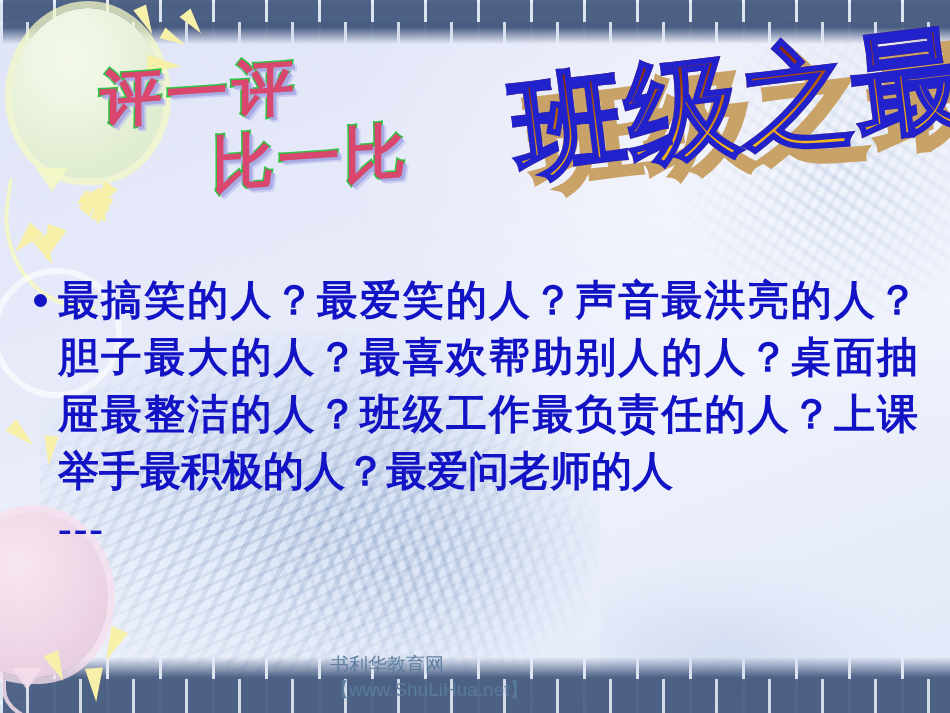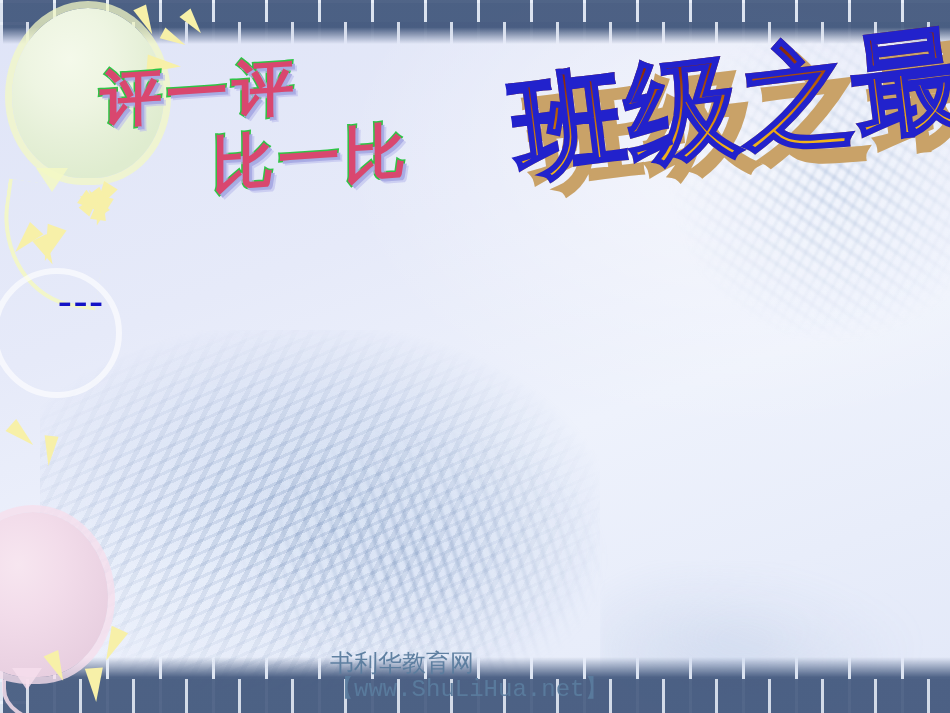--- a/index.html
+++ b/index.html
@@ -310,22 +310,22 @@
     margin-left: 24px;
     letter-spacing: 2px;
   }
 
   
   #watermark {
     position: absolute;
     left: 330px;
     top: 652px;
     width: 226px;
-    font-family: Liberation Mono, monospace;
-    font-size: 24px;
+    font-family: Liberation Sans, sans-serif;
+    font-size: 19px;
     line-height: 25px;
     color: #5a7c9e;
     opacity: 0.95;
   }
 </style>
 </head>
 <body>
 
 <div id="slide">
 
@@ -367,18 +367,22 @@
   <div class="confetti" style="left:186px;top:10px;border-left:7px solid transparent;border-right:7px solid transparent;border-bottom:26px solid #f7f0a8;transform:rotate(142deg);"></div>
 
   <div id="title-green"><span class="ln1">评一评</span><span class="ln2">比一比</span></div>
 
   <div id="title-gold">
     <span class="gold-shadow">班级之最</span>
     <span class="gold-main">班级之最</span>
   </div>
 
   <div id="body-block">
+    <div class="bullet-row">
+      <div id="bullet-dot"></div>
+      <div id="body-text">最搞笑的人？最爱笑的人？声音最洪亮的人？胆子最大的人？最喜欢帮助别人的人？桌面抽屉最整洁的人？班级工作最负责任的人？上课举手最积极的人？最爱问老师的人</div>
+    </div>
     <div id="body-tail">---</div>
   </div>
 
   <div id="watermark">书利华教育网【www.ShuLiHua.net】</div>
 
 </div>
 
 </body></html>

